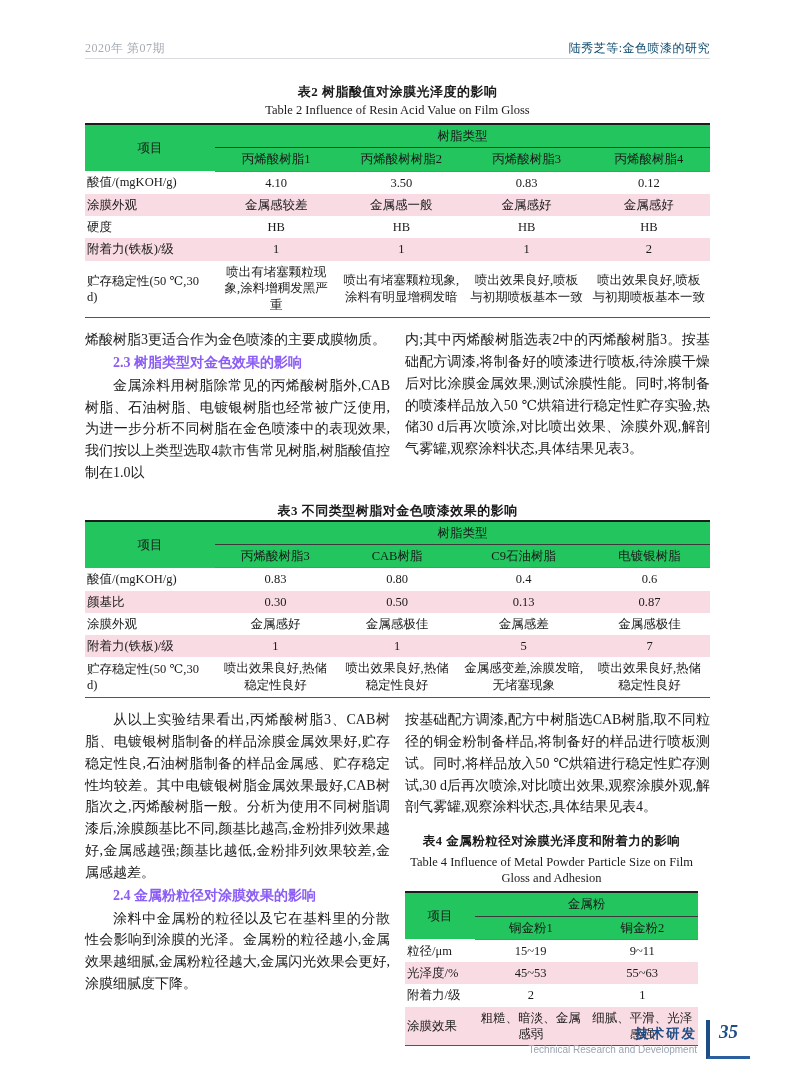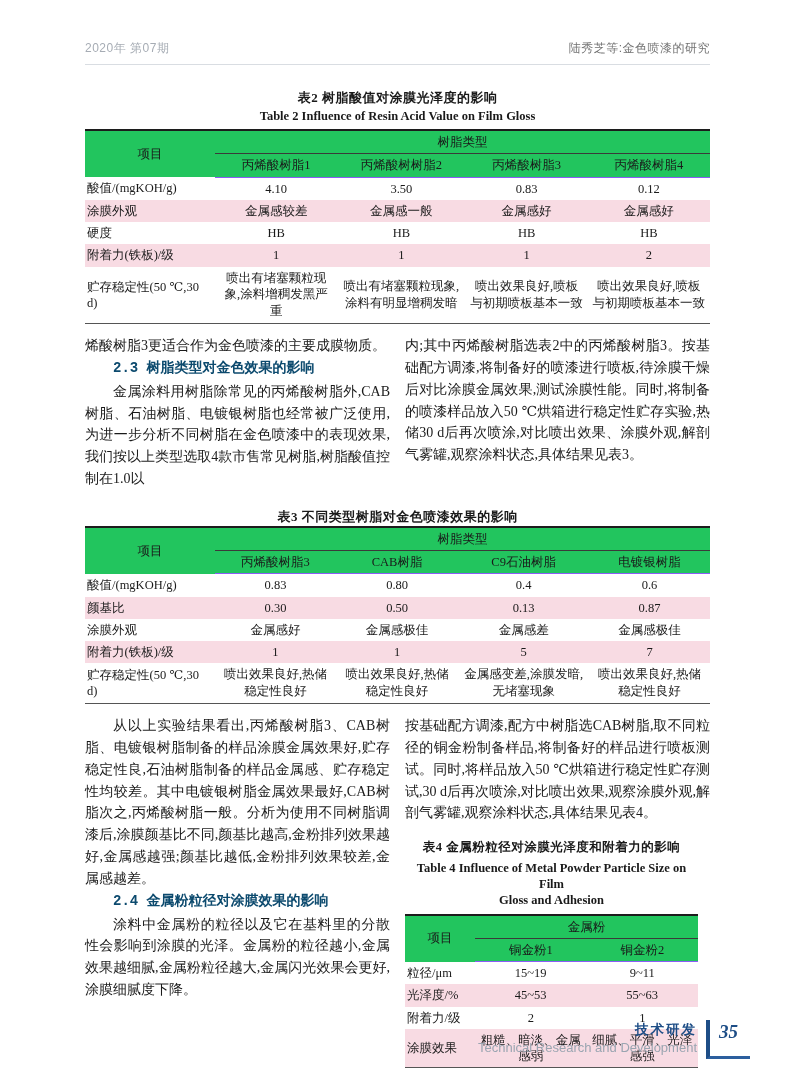--- a/index.html
+++ b/index.html
@@ -7,63 +7,63 @@
   body { font-family:"Liberation Serif","DejaVu Serif",serif; color:#1a1a1a; }
   .page {
     position:relative; width:794px; height:1077px; background:#ffffff;
     margin:0 auto; overflow:hidden;
   }
   .content { padding:40px 84px 0 85px; }
 
   
   .pg-header {
     display:flex; justify-content:space-between; align-items:flex-end;
-    font-size:12px; color:#a6acb4; padding-bottom:7px;
+    font-size:12px; color:#a6acb4; padding-bottom:1px;
     border-bottom:1px solid #d9dde2; letter-spacing:0.5px;
-    font-family:Liberation Sans, sans-serif;
+    font-family:Liberation Serif, serif;
   }
-  .pg-header .right { color:#737373; }
+  .pg-header .right { color:#0c4a6e; }
 
   
   .tbl-title-zh { text-align:center; font-weight:bold; font-size:13px; margin-top:24px; letter-spacing:0.5px; }
-  .tbl-title-en { text-align:center; font-weight:bold; font-size:12.5px; margin-top:2px; margin-bottom:5px; }
+  .tbl-title-en { text-align:center; font-weight:normal; font-size:12.5px; margin-top:2px; margin-bottom:5px; }
 
   
   table.paper { width:100%; border-collapse:collapse; font-size:12.5px; line-height:1.3;
     border-top:2.5px solid #1c1c1c; border-bottom:1.5px solid #555; }
   table.paper th, table.paper td { padding:3px 4px; text-align:center; font-weight:normal; vertical-align:middle; }
   table.paper thead { background:#22c55e; }
   table.paper thead tr:last-child th { border-bottom:1px solid #8b5cf6; }
   th.group { border-bottom:1px solid #3a3a3a; padding-bottom:2px; }
   th.item { border-bottom:none !important; font-weight:normal; }
   table.paper td:first-child { text-align:left; padding-left:2px; }
   tr.pink { background:#f8dbe3; }
   table.t2 td:first-child, table.t3 td:first-child { width:130px; }
   table.t4 td:first-child { width:70px; }
   td.wrap { line-height:1.35; padding:4px 3px; }
 
   
   .twocol { display:flex; gap:15px; margin-top:11px; }
   .col { width:305px; font-size:14px; line-height:1.56; text-align:justify; text-justify:inter-ideograph; }
   .col p { text-indent:2em; }
   .col p.noindent { text-indent:0; }
-  .sect-head { color:#0c4a6e; font-weight:bold; font-size:14px; text-indent:0; margin:1px 0;font-family:Liberation Mono, monospace; }
+  .sect-head { color:#8b5cf6; font-weight:bold; font-size:14px; text-indent:0; margin:1px 0; }
   .gap-top { margin-top:18px; }
 
   
   .t4block { margin:14px 12px 10px 0; }
   .t4block .tbl-title-zh { margin-top:0; font-size:12.5px; }
   .t4block .tbl-title-en { line-height:1.3; }
 
   
   .pg-footer { position:absolute; right:44px; bottom:18px; display:flex; align-items:flex-end; }
   .pg-footer .labels { text-align:right; padding-bottom:4px; }
   .pg-footer .zh { color:#1d4d86; font-weight:bold; font-size:13.5px; letter-spacing:2px;
     font-family:"Liberation Sans","DejaVu Sans",sans-serif; }
-  .pg-footer .en { color:#9aa5b1; font-size:13px; margin-top:1px;
+  .pg-footer .en { color:#9aa5b1; font-size:10px; margin-top:1px;
     font-family:"Liberation Sans","DejaVu Sans",sans-serif; }
   .pagebox { margin-left:9px; border-left:4px solid #1d4d86; border-bottom:3px solid #2c5f9e;
     padding:1px 12px 13px 9px; }
   .pagebox .num { color:#1d4d86; font-style:italic; font-weight:bold; font-size:19px;
     font-family:"Liberation Serif","DejaVu Serif",serif; }
 </style>
 </head>
 <body>
 
 <div class="page">

